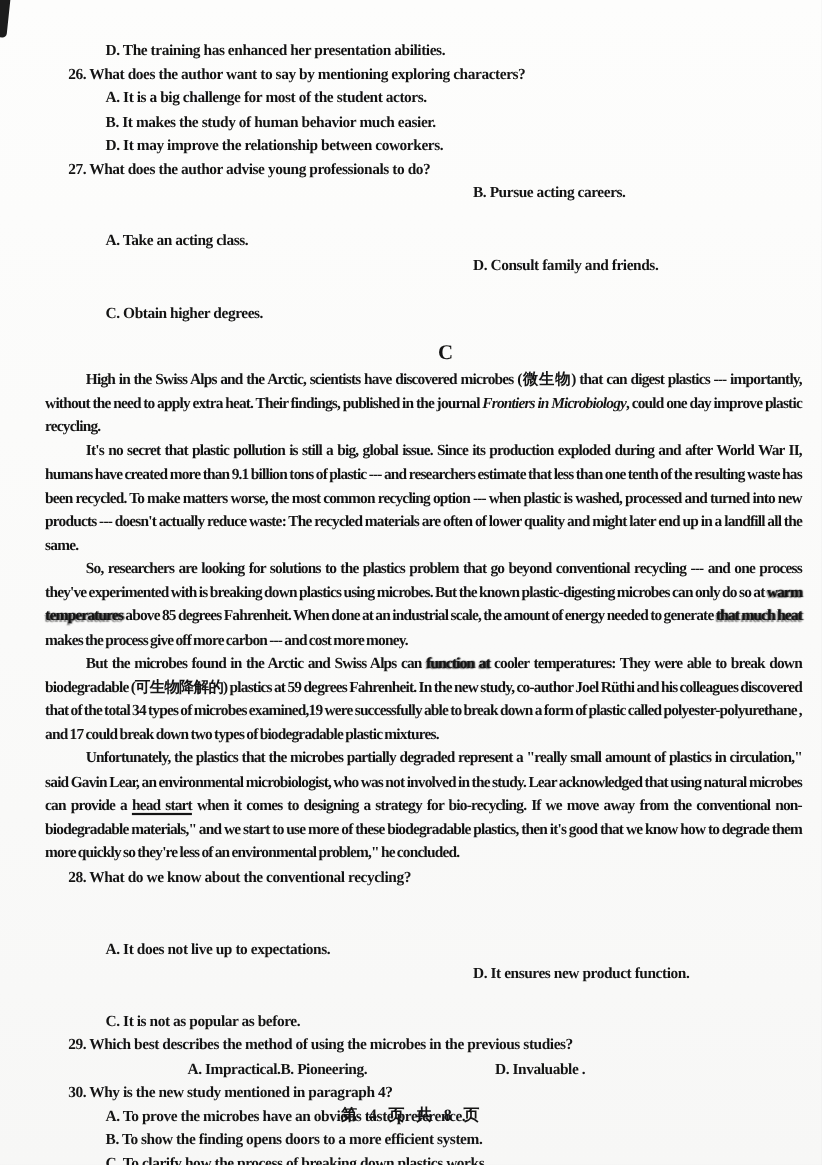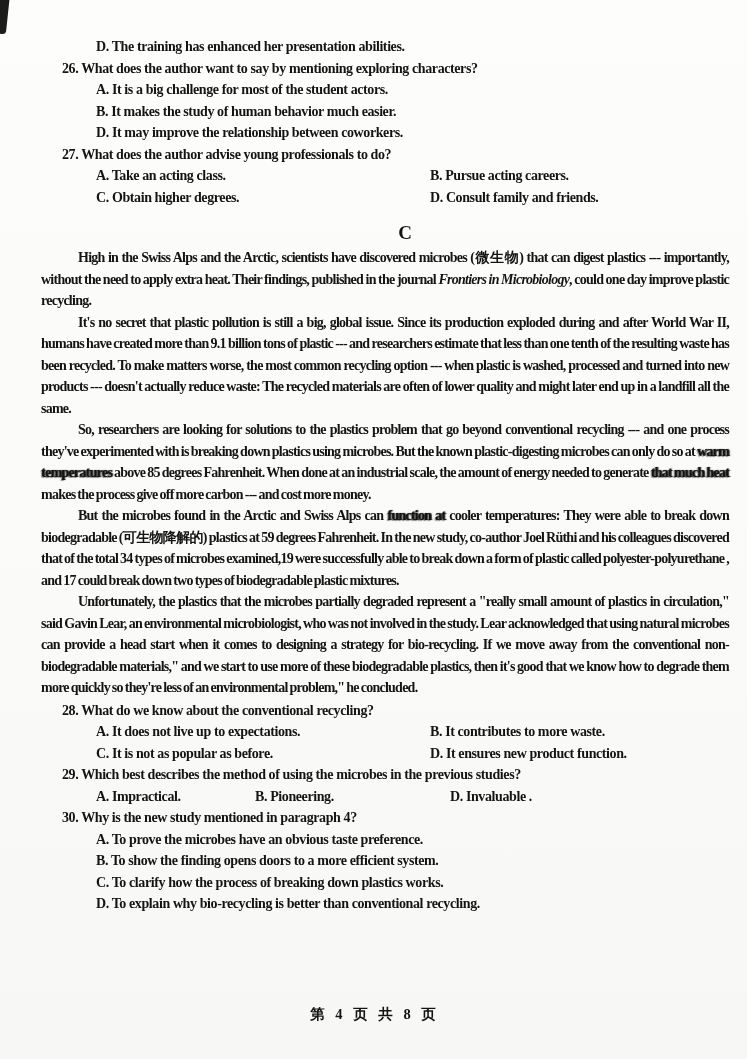--- a/index.html
+++ b/index.html
@@ -26,42 +26,43 @@
     border-radius:0 0 4px 2px;
   }
   .content {
     position:absolute; left:41px; top:36px; width:688px;
   }
   .q-area { letter-spacing:-0.4px; word-spacing:0; }
   .line { display:block; }
   .qstem { padding-left:21px; }
   .opt { padding-left:55px; }
   .row2 { display:flex; padding-left:55px; }
-  .row2 .c1 { flex:0 0 334px; }
+  .row2 .c1 { flex:0 0 334px;margin-top:44px; }
   .row4 { display:flex; padding-left:55px; }
-  .row4 .ca { flex:0 0 159px; }
+  .row4 .ca { flex:0 0 159px;text-align:right; }
   .row4 .cb { flex:0 0 195px; }
   .row4 .cc { flex:0 0 170px; }
   .row4 .cd { flex:1 1 auto; }
   .section-head {
     text-align:center;
     transform:translateX(20px);
     font-size:19px; line-height:27px;
     margin:11px 0 1px 0;
     letter-spacing:0;
   }
   .para {
     margin:0;
     text-align:justify;
     text-indent:37px;
     letter-spacing:-0.75px;
     word-spacing:-0.8px;
   }
   .it { font-style:italic; }
   .hs {
+    text-decoration:underline;
     text-underline-offset:2.5px;
     text-decoration-thickness:1.5px;
   }
   .smudge {
     text-shadow:1px 0 1px rgba(25,25,25,.85), -1px 1px 1px rgba(25,25,25,.45);
   }
   .gap-q28 { height:1px; }
   .footer {
     position:absolute; left:0; right:0; bottom:34px;
     text-align:center;
@@ -108,21 +109,20 @@
     <p class="para"><span>But the microbes found in the Arctic and Swiss Alps can </span><span class="smudge">function at</span><span> cooler temperatures: They were able to break down biodegradable (可生物降解的) plastics at 59 degrees Fahrenheit. In the new study, co-author Joel Rüthi and his colleagues discovered that of the total 34 types of microbes examined,19 were successfully able to break down a form of plastic called polyester-polyurethane , and 17 could break down two types of biodegradable plastic mixtures.</span></p>
 
     <p class="para"><span>Unfortunately, the plastics that the microbes partially degraded represent a "really small amount of plastics in circulation," said Gavin Lear, an environmental microbiologist, who was not involved in the study. Lear acknowledged that using natural microbes can provide a </span><span class="hs">head start</span><span> when it comes to designing a strategy for bio-recycling. If we move away from the conventional non-biodegradable materials," and we start to use more of these biodegradable plastics, then it's good that we know how to degrade them more quickly so they're less of an environmental problem," he concluded.</span></p>
 
     <div class="gap-q28"></div>
 
     <div class="q-area">
       <span class="line qstem">28. What do we know about the conventional recycling?</span>
       <div class="row2">
         <span class="c1">A. It does not live up to expectations.</span>
-        <span>B. It contributes to more waste.</span>
       </div>
       <div class="row2">
         <span class="c1">C. It is not as popular as before.</span>
         <span>D. It ensures new product function.</span>
       </div>
 
       <span class="line qstem">29. Which best describes the method of using the microbes in the previous studies?</span>
       <div class="row4">
         <span class="ca">A. Impractical.</span>
         <span class="cb">B. Pioneering.</span>

